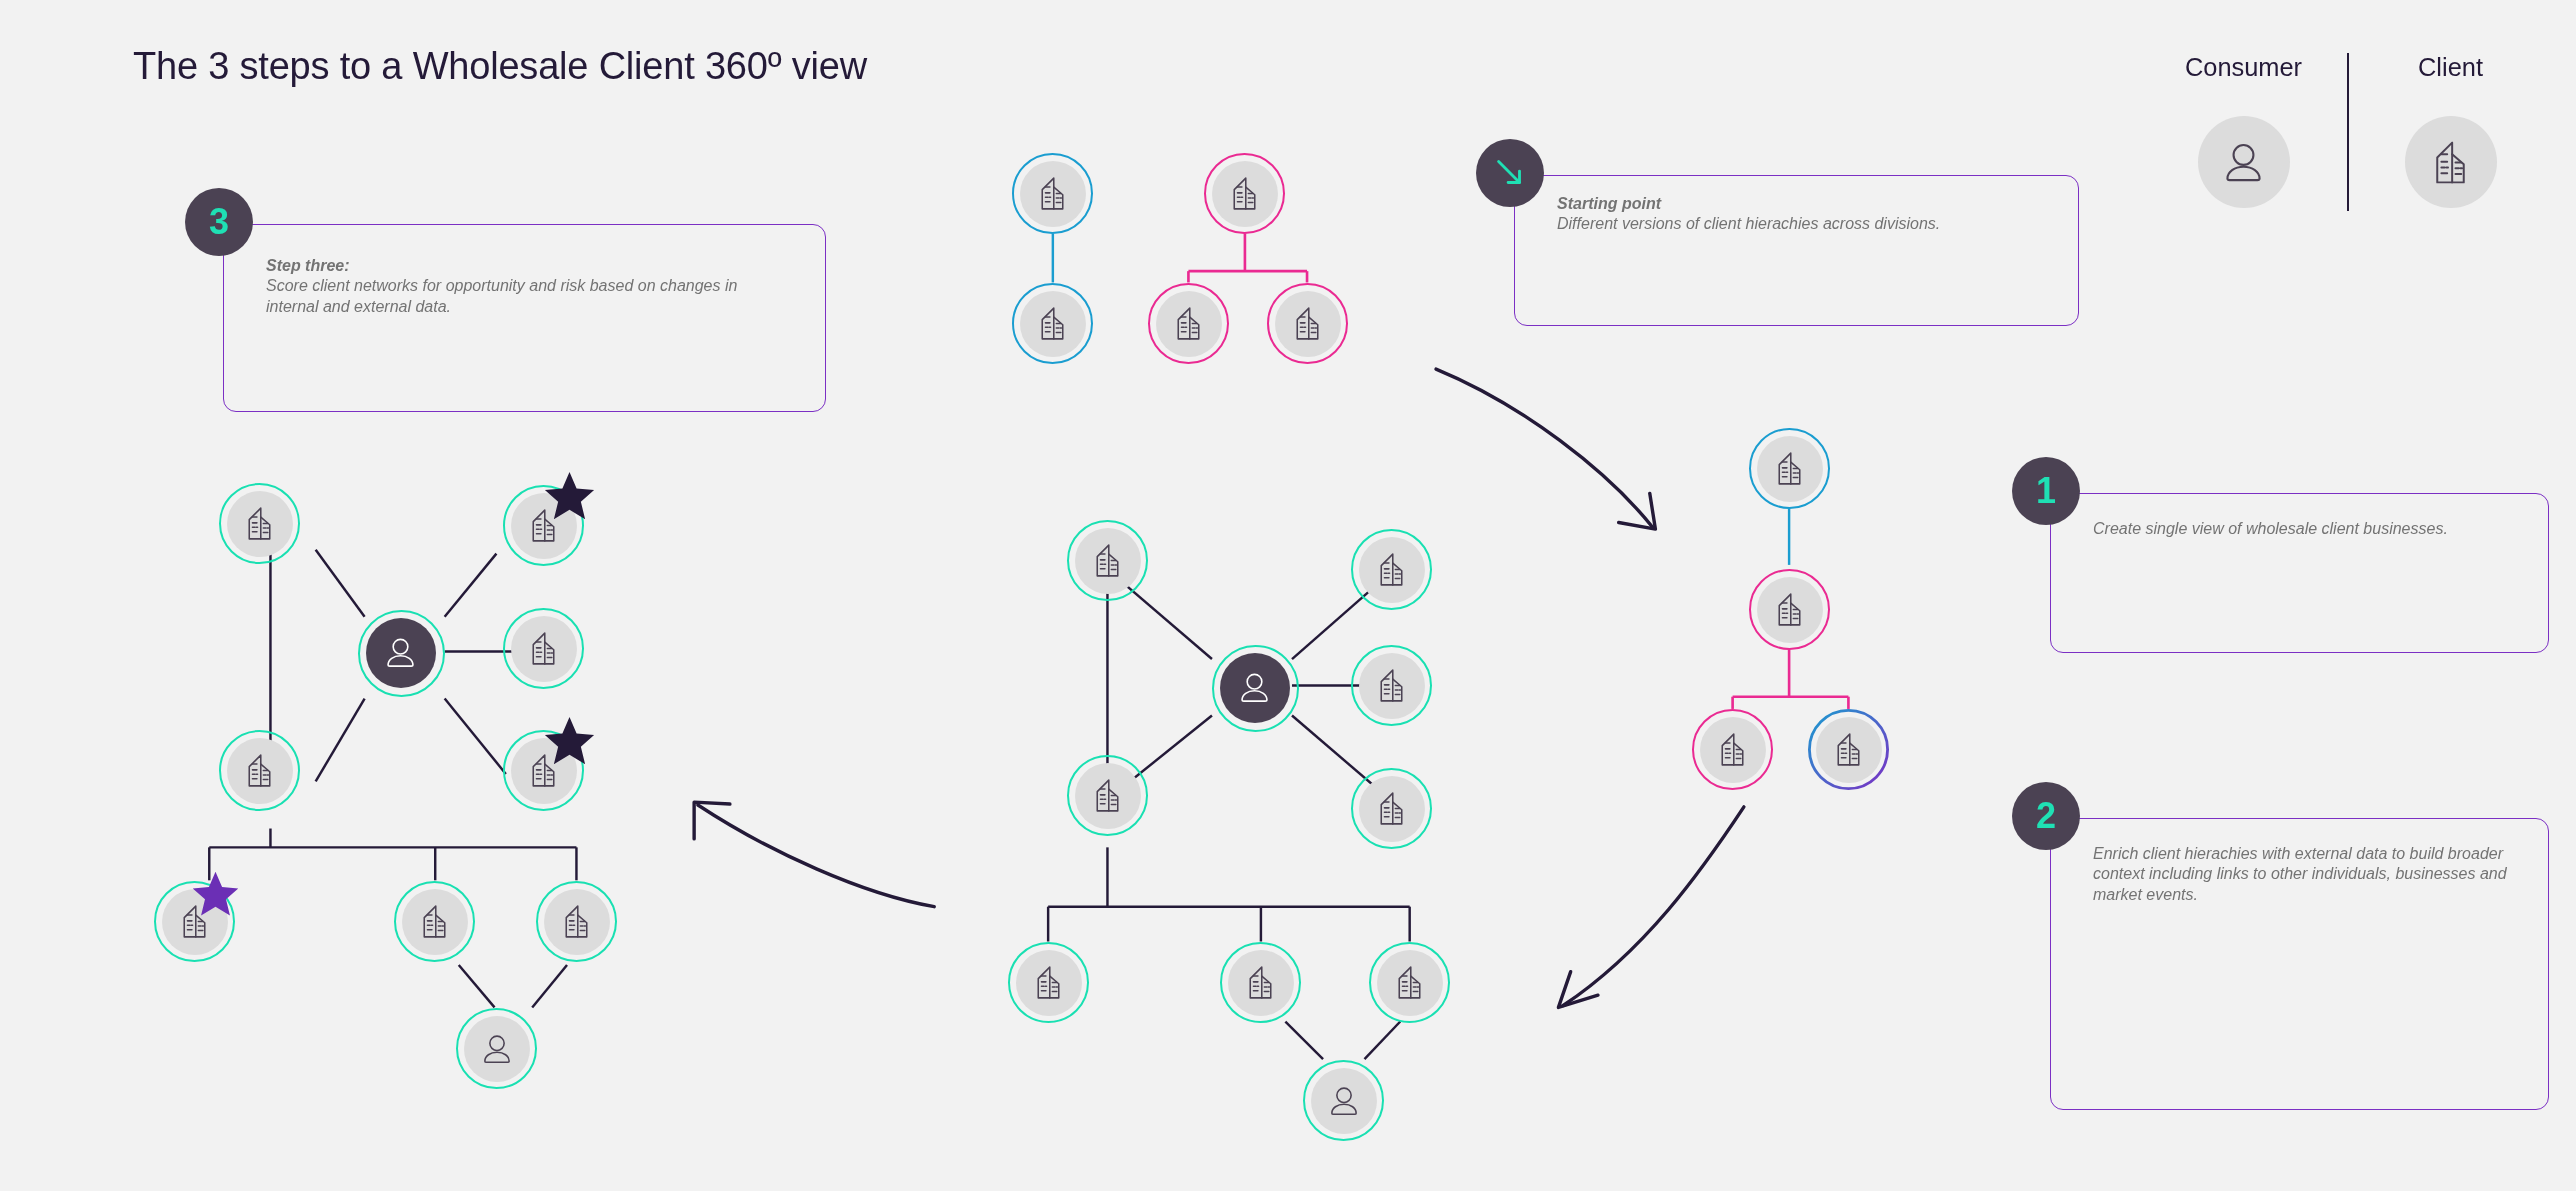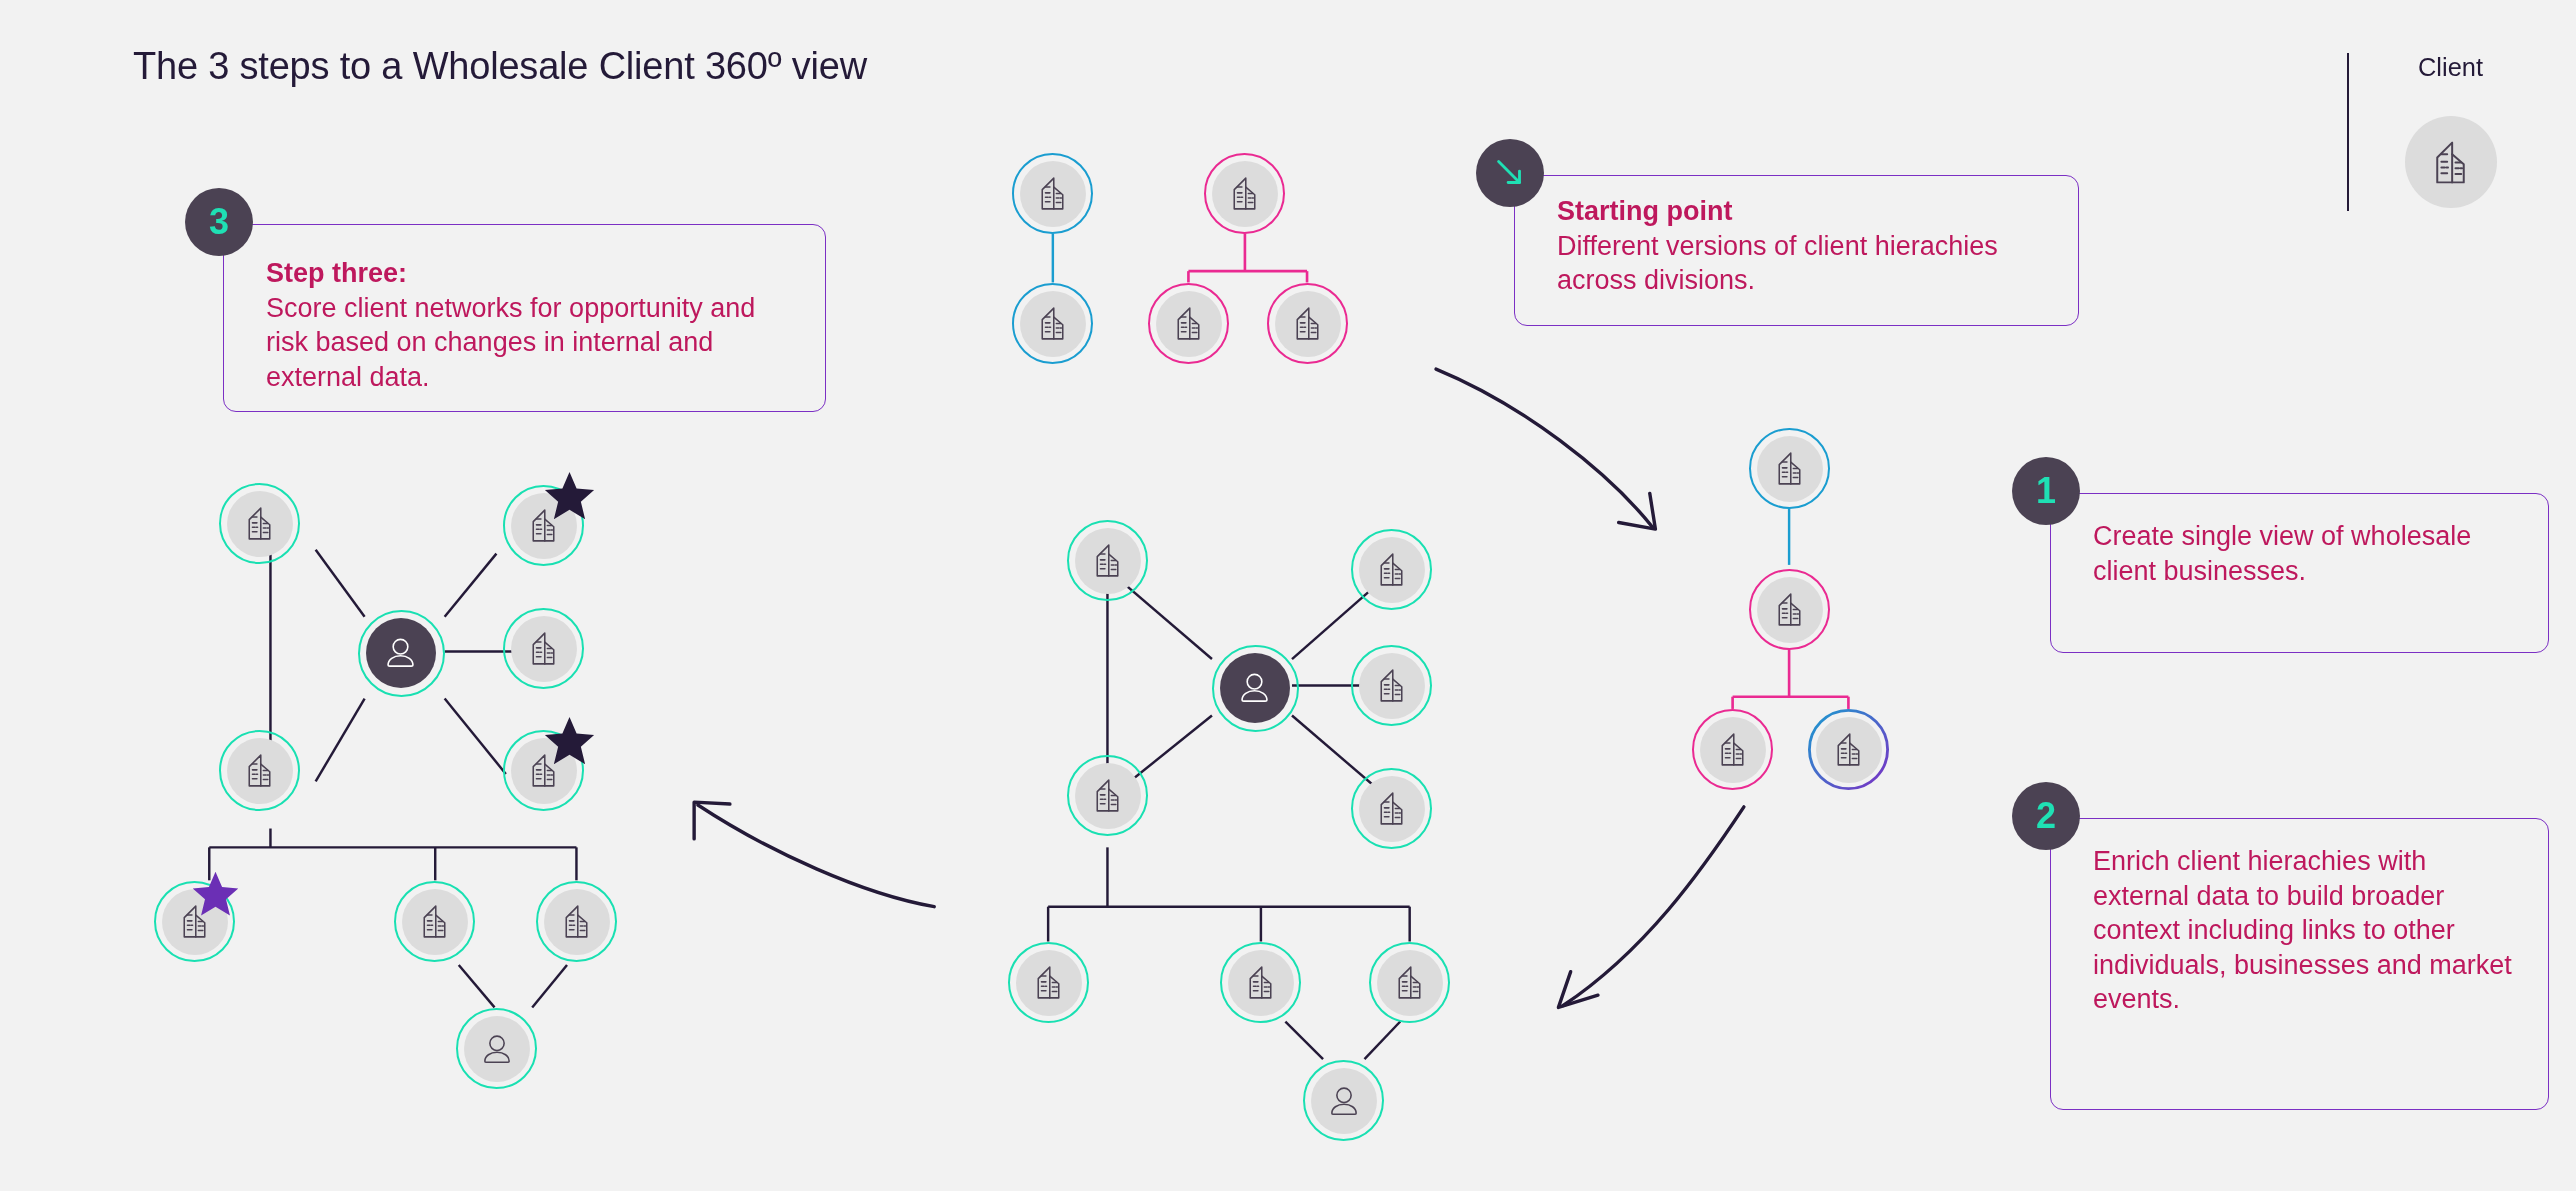--- a/index.html
+++ b/index.html
@@ -51,22 +51,23 @@
     background:#4b4253;
     display:flex;align-items:center;justify-content:center;
     z-index:3;
   }
   .callout .badge span{
     font-size:36px;font-weight:700;color:#1fe0b4;line-height:1;
   }
   .callout .badge svg{display:block;}
   .callout .txt{
     position:absolute;
-    font-size:27px;line-height:1.28;color:#be185d;
+    font-size:16px;line-height:1.28;color:#737373;
     z-index:2;
+    font-style:italic;
   }
   .callout .txt b{font-weight:700;display:block;}
 
   
   #callout-step3{left:141px;top:188px;}
   #callout-step3 .box{width:603px;height:188px;}
   #callout-step3 .txt{left:81px;top:68px;width:527px;}
 
   #callout-start{left:1432px;top:139px;}
   #callout-start .box{width:565px;height:151px;}
@@ -107,20 +108,31 @@
 </head>
 <body>
 
 <div id="stage">
 
   <div class="page-title">The 3 steps to a Wholesale Client 360º view</div>
 
   <div class="legend">
     <div class="legend-divider"></div>
 
+    <div class="legend-col consumer">
+      <div class="legend-label">Consumer</div>
+      <div class="legend-icon-wrap">
+        <div class="circle-icon">
+          <svg width="53" height="53" viewBox="0 0 56 56" fill="none">
+            <circle cx="28" cy="20" r="10.5" stroke="#4b4253" stroke-width="2.2"></circle>
+            <path d="M11 45c0-7.2 7.6-12.5 17-12.5S45 37.8 45 45c0 1-1 1.6-2.3 1.6H13.3C12 46.6 11 46 11 45Z" stroke="#4b4253" stroke-width="2.2"></path>
+          </svg>
+        </div>
+      </div>
+    </div>
 
     <div class="legend-col client">
       <div class="legend-label">Client</div>
       <div class="legend-icon-wrap">
         <div class="circle-icon">
           <svg width="53" height="53" viewBox="0 0 64 64" fill="none" stroke="#4b4253" stroke-width="2.4" stroke-linejoin="round" stroke-linecap="round">
             <path d="M16 26 34 8v48H16z"></path>
             <path d="M34 22l14 12v22H34"></path>
             <path d="M21 22h7M21 31h7M21 38h4M27 38h2M21 45h7M38 32h7M38 39h4M44 39h2M38 46h7"></path>
           </svg>

